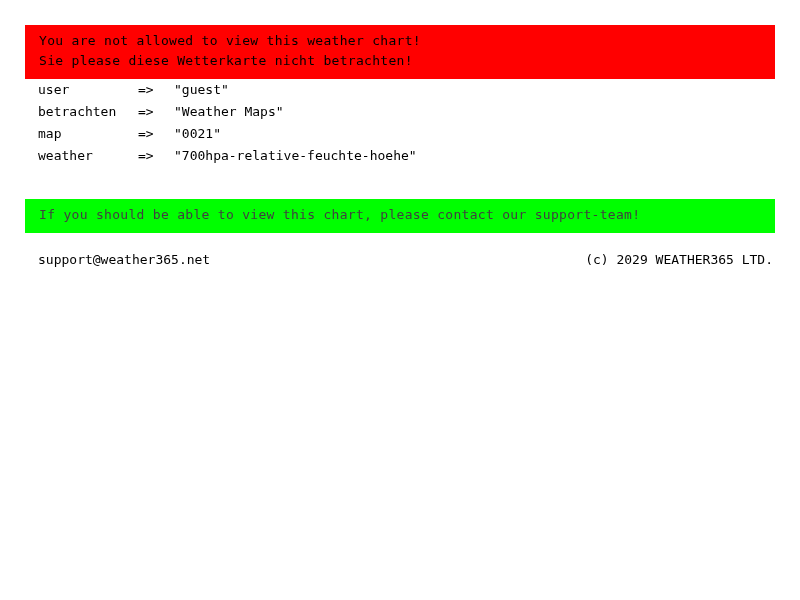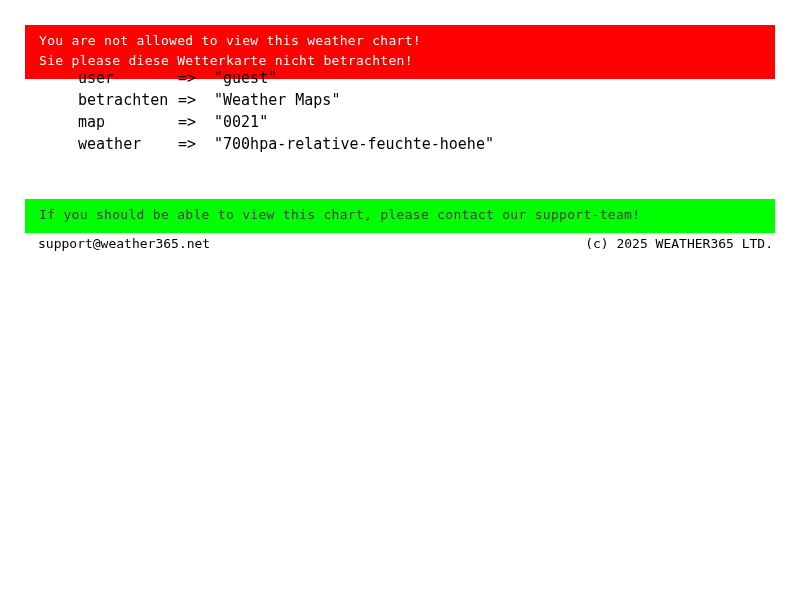--- a/index.html
+++ b/index.html
@@ -26,54 +26,53 @@
     width: 750px;
     box-sizing: border-box;
     padding: 6px 14px 8px 14px;
     line-height: 20px;
     font-size: 13px;
     letter-spacing: 0.3px;
   }
   .banner-error {
     top: 25px;
     background: #ff0000;
-    color: #ffffff;
+    color: #000000;
   }
   .banner-info {
     top: 199px;
     background: #00ff00;
     color: #404040;
   }
   .banner-line {
     white-space: pre;
   }
   .details {
     position: absolute;
     left: 38px;
-    top: 68px;
+    top: 80px;
     border-collapse: collapse;
-    font-size: 15px;
-    margin-left: 40px;
+    font-size: 13px;
   }
   .details td {
     padding: 0 0 2px 0;
     line-height: 20px;
     white-space: pre;
     vertical-align: top;
   }
   .details td.key {
     width: 100px;
   }
   .details td.arrow {
     width: 36px;
   }
   .footer {
     position: absolute;
     left: 38px;
-    top: 234px;
+    top: 250px;
     width: 735px;
     display: flex;
     justify-content: space-between;
     font-size: 13px;
     line-height: 20px;
   }
   .footer span {
     white-space: pre;
   }
 </style>
@@ -111,16 +110,16 @@
       </tr>
     </tbody>
   </table>
 
   <div class="banner banner-info">
     <div class="banner-line">If you should be able to view this chart, please contact our support-team!</div>
   </div>
 
   <div class="footer">
     <span>support@weather365.net</span>
-    <span>(c) 2025 WEATHER365 LTD.</span>
+    <span>(c) 2029 WEATHER365 LTD.</span>
   </div>
 
 </div>
 
 </body></html>

